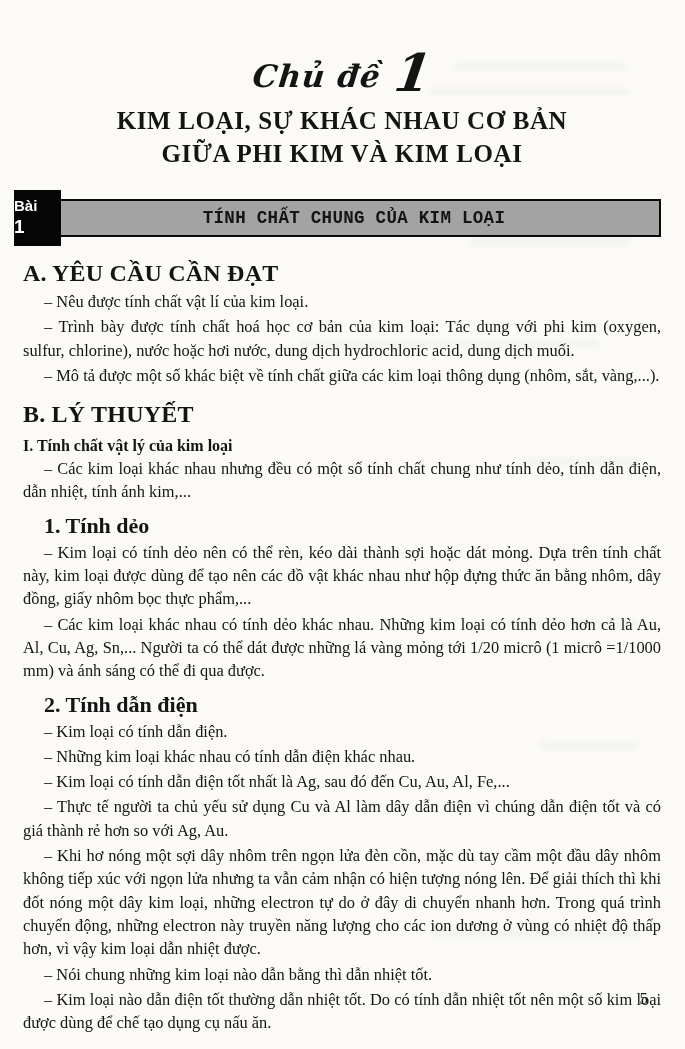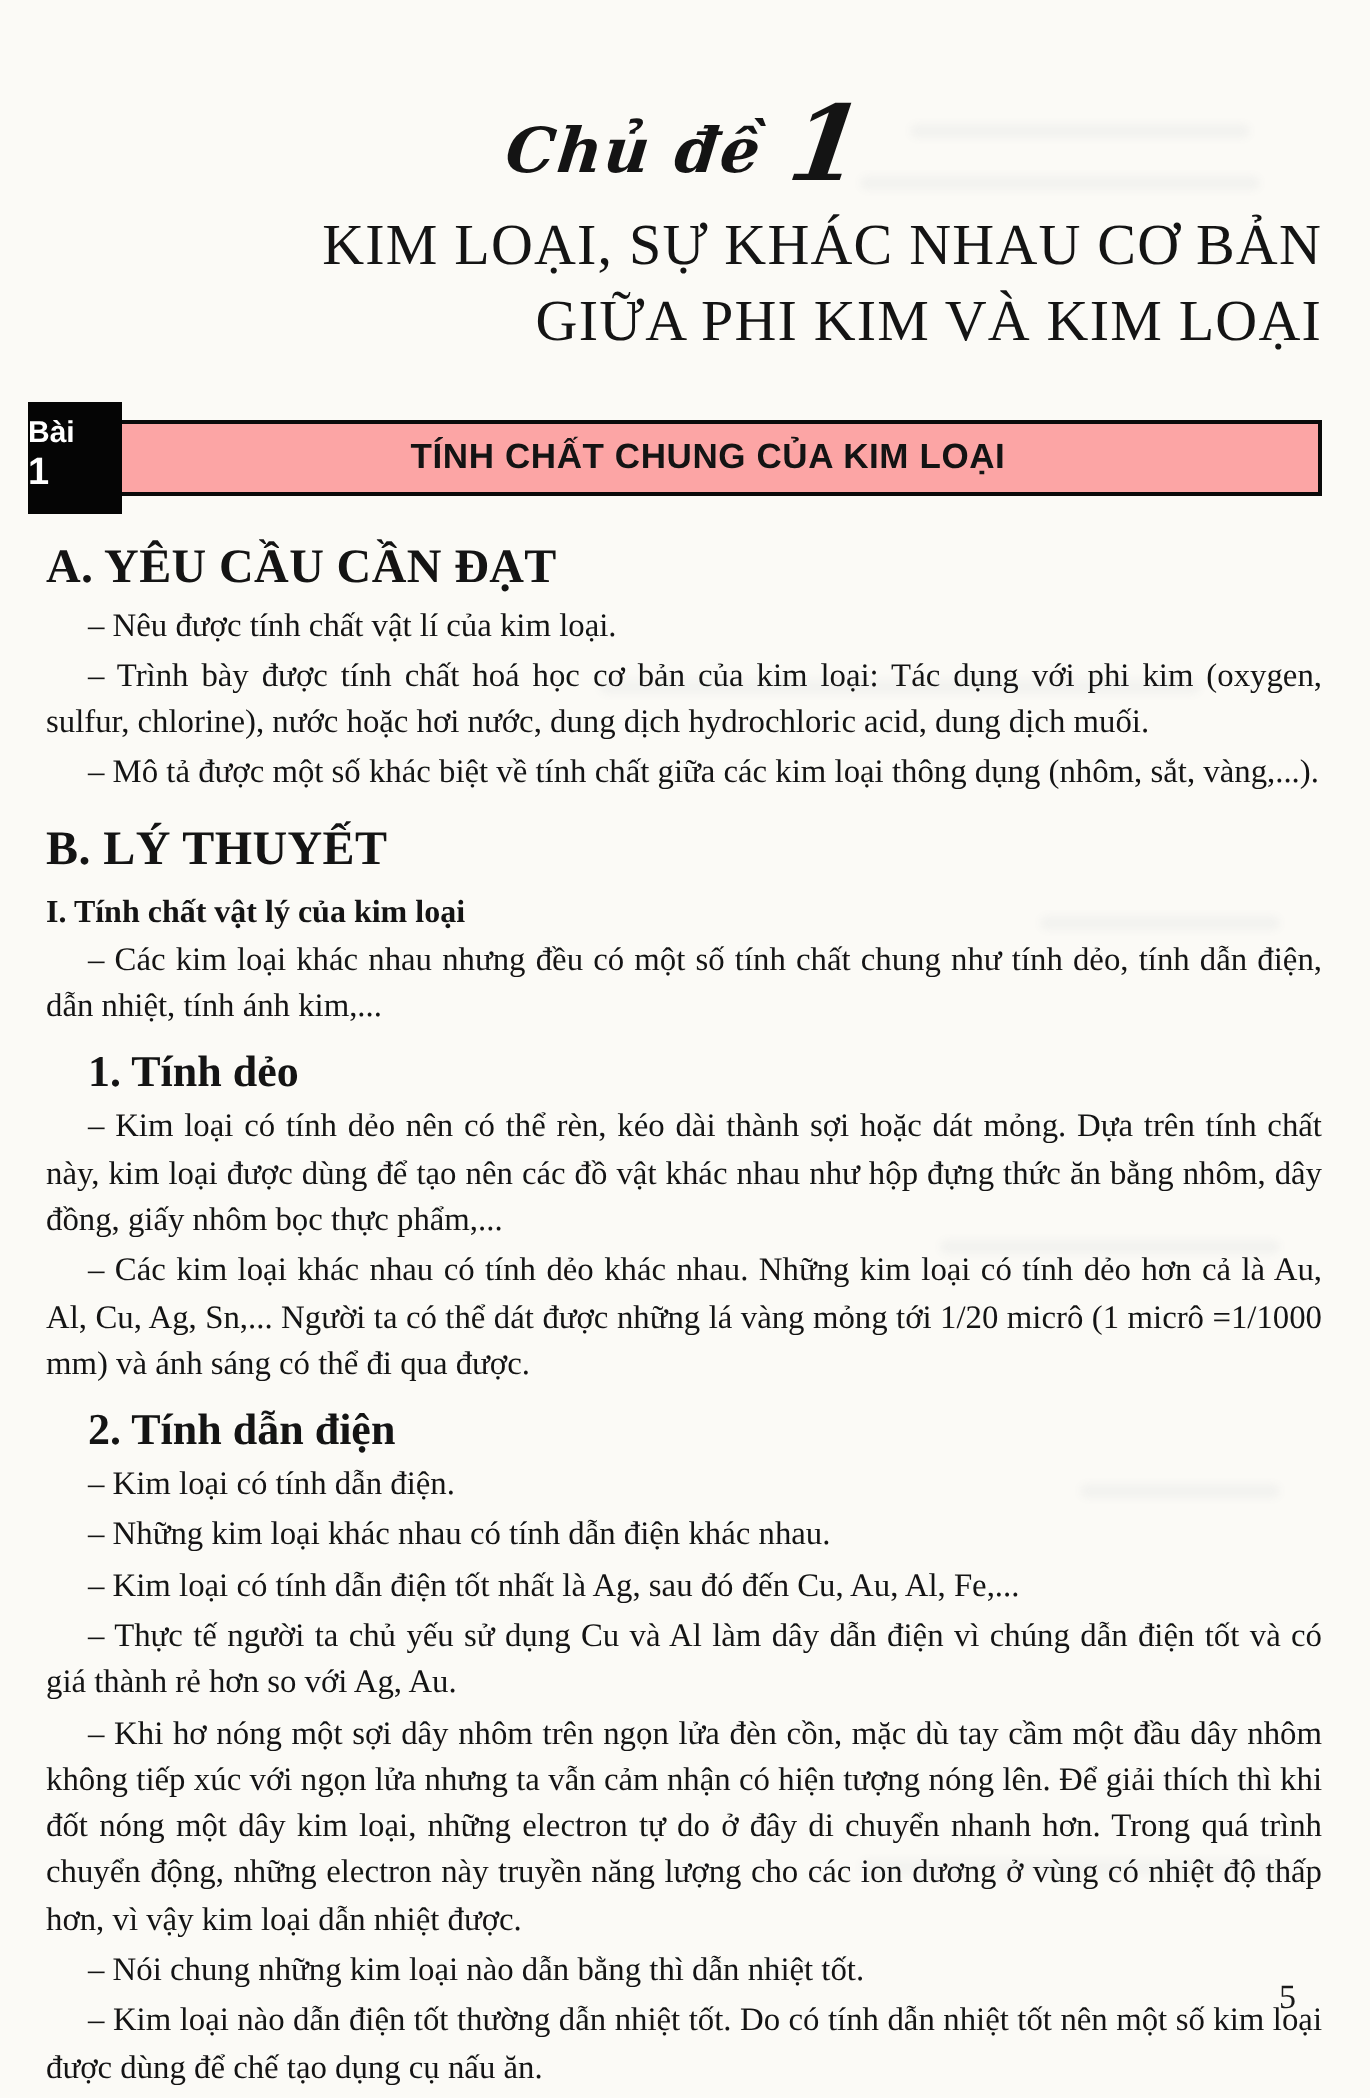--- a/index.html
+++ b/index.html
@@ -35,43 +35,43 @@
   }
   .chapter-number {
     font-family:"DejaVu Serif", serif;
     font-size:52px; line-height:.9;
     display:inline-block; margin-left:10px;
     transform:skewX(-8deg); position:relative; top:4px;
   }
 
   .book-title {
     margin-top:10px;
-    text-align:right;
-    font-size:29px; font-weight:normal;
+    text-align:center;
+    font-size:25px; font-weight:bold;
     letter-spacing:.6px; line-height:1.32;
     font-family:"Liberation Serif", serif;
   }
 
   .lesson-banner { position:relative; height:56px; margin:20px 0 12px 0; }
   .lesson-tab {
     position:absolute; left:-9px; top:0;
     width:47px; height:56px;
     background:#050505; color:#fff;
     display:flex; flex-direction:column; align-items:flex-start; justify-content:center;
     font-family:"Liberation Sans", sans-serif; font-weight:bold;
     z-index:2;
   }
   .lesson-tab .tab-label { font-size:15px; line-height:1.1; }
   .lesson-tab .tab-number { font-size:19px; line-height:1.1; margin-top:2px; }
   .lesson-box {
     position:absolute; left:24px; right:0; top:9px; bottom:9px;
     border:2.5px solid #0a0a0a;
-    background:#fca5a5;
+    background:#a3a3a3;
     display:flex; align-items:center; justify-content:center;
-    font-family:Liberation Sans, sans-serif;
+    font-family:Liberation Mono, monospace;
     font-weight:bold; font-size:17.5px; letter-spacing:.3px;
   }
 
   .sec-heading {
     font-size:24px; font-weight:bold;
     margin-top:14px; margin-bottom:3px;
     letter-spacing:.2px;
   }
   .part-heading {
     font-size:16px; font-weight:bold;

